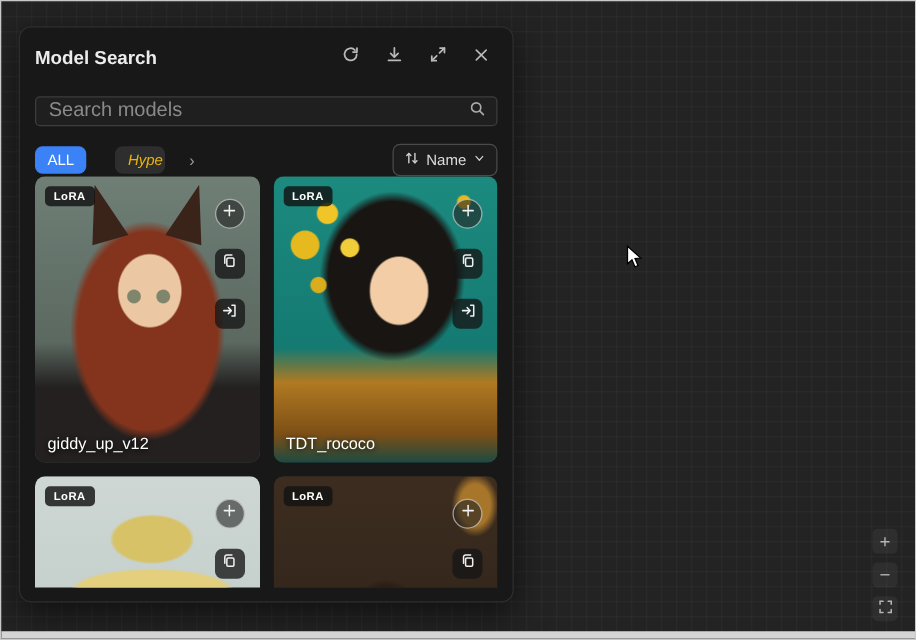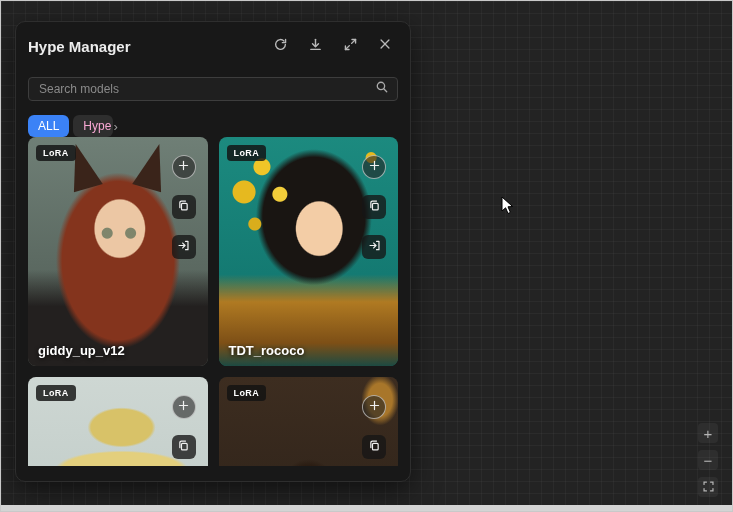--- a/index.html
+++ b/index.html
@@ -27,53 +27,53 @@
   .panel-title{flex:1;color:#ececec;font-size:15px;font-weight:700;}
   .hdr-btn{width:26px;height:26px;display:flex;align-items:center;justify-content:center;
     margin-left:9px;border-radius:5px;cursor:pointer;}
   .hdr-btn svg{stroke:#b8b8b8;fill:none;stroke-width:1.5;stroke-linecap:round;stroke-linejoin:round;}
 
   .search-bar{
     margin-top:7px;height:24px;display:flex;align-items:center;
     background:#1f1f1f;border:1px solid #3d3d3d;border-radius:4px;padding:0 8px;
   }
   .search-bar input{
-    flex:1;background:transparent;border:none;outline:none;color:#ddd;font-size:12px;
+    flex:1;background:transparent;border:none;outline:none;color:#ddd;font-size:16px;
     font-family:"Liberation Sans",sans-serif;
   }
   .search-bar input::placeholder{color:#8a8a8a;}
   .search-bar svg{stroke:#aaa;fill:none;stroke-width:1.5;stroke-linecap:round;}
 
-  .filter-row{margin-top:14px;display:flex;align-items:center;gap:4px;}
+  .filter-row{margin-top:14px;display:flex;align-items:center;gap:23px;}
   .chip{
     padding:5px 10px;border-radius:6px;font-size:12px;background:#2e2e2e;color:#d8d8d8;
     white-space:nowrap;cursor:pointer;line-height:1;
   }
   .chip.active{background:#3b82f6;color:#fff;}
-  .chip.faded{color:#f9a8d4;max-width:42px;overflow:hidden;padding-right:2px;}
+  .chip.faded{color:#eab308;max-width:42px;overflow:hidden;padding-right:2px;font-style:italic;}
   .overflow-arrow{color:#9a9a9a;font-size:13px;margin-left:-4px;}
   .sort-ctl{
     margin-left:auto;display:flex;align-items:center;gap:5px;
     border:1px solid #4a4a4a;background:#1d1d1d;border-radius:6px;
     padding:4px 8px;color:#ddd;font-size:12px;cursor:pointer;
   }
   .sort-ctl svg{stroke:#cfcfcf;fill:none;stroke-width:1.4;stroke-linecap:round;stroke-linejoin:round;}
 
   .card-grid{
     height:329px;overflow:hidden;
     display:grid;grid-template-columns:1fr 1fr;grid-auto-rows:229px;gap:11px;
   }
   .card{position:relative;border-radius:8px;overflow:hidden;background:#222;cursor:pointer;}
   .card-art{position:absolute;inset:0;}
   .badge{
     position:absolute;top:8px;left:8px;background:rgba(18,18,18,.82);color:#fff;
     font-size:9px;font-weight:700;letter-spacing:.4px;padding:3px 7px;border-radius:4px;
   }
   .caption{
-    position:absolute;left:10px;bottom:8px;color:#fff;font-size:13px;font-weight:700;
+    position:absolute;left:10px;bottom:8px;color:#fff;font-size:13px;font-weight:400;
     text-shadow:0 1px 4px rgba(0,0,0,.85);
     text-align:center;
   }
   .card-btn{
     position:absolute;right:12px;width:24px;height:24px;border-radius:50%;
     background:rgba(35,35,35,.6);border:1px solid rgba(255,255,255,.55);
     display:flex;align-items:center;justify-content:center;cursor:pointer;
   }
   .card-btn.sq{border-radius:6px;border:none;background:rgba(22,22,22,.78);}
   .card-btn svg{stroke:#f0f0f0;fill:none;stroke-width:1.5;stroke-linecap:round;stroke-linejoin:round;}
@@ -143,21 +143,21 @@
 </head>
 <body>
 
 <div id="screen">
 
   <div style="position:absolute;inset:0;"></div>
 
   <div class="panel">
 
     <div class="panel-header">
-      <div class="panel-title">Hype Manager</div>
+      <div class="panel-title">Model Search</div>
       <div class="hdr-btn">
         <span>
           <svg width="15" height="15" viewBox="0 0 16 16">
               <path d="M13.2 8a5.2 5.2 0 1 1-1.5-3.7"></path>
               <polyline points="13.4,2.6 13.4,6 10,6"></polyline>
             </svg>
         </span>
       </div>
       <div class="hdr-btn">
         <span>
@@ -195,20 +195,36 @@
             <circle cx="6.8" cy="6.8" r="4.2"></circle>
             <line x1="10" y1="10" x2="13.4" y2="13.4"></line>
           </svg>
       </span>
     </div>
 
     <div class="filter-row">
       <div class="chip active">ALL</div>
       <div class="chip faded">Hype</div>
       <span class="overflow-arrow">›</span>
+      <div class="sort-ctl">
+        <span>
+          <svg width="13" height="13" viewBox="0 0 16 16">
+              <line x1="5" y1="12.5" x2="5" y2="3.5"></line>
+              <polyline points="3,5.5 5,3.5 7,5.5"></polyline>
+              <line x1="11" y1="3.5" x2="11" y2="12.5"></line>
+              <polyline points="9,10.5 11,12.5 13,10.5"></polyline>
+            </svg>
+        </span>
+        <span>Name</span>
+        <span>
+          <svg width="11" height="11" viewBox="0 0 16 16">
+              <polyline points="4,6 8,10.5 12,6"></polyline>
+            </svg>
+        </span>
+      </div>
     </div>
 
     <div class="card-grid">
 
       <div class="card">
         <div class="card-art art-1"></div>
         <div class="badge">LoRA</div>
         <div class="card-btn btn-add">
           <span><svg width="13" height="13" viewBox="0 0 16 16">
                 <line x1="8" y1="3" x2="8" y2="13"></line>

